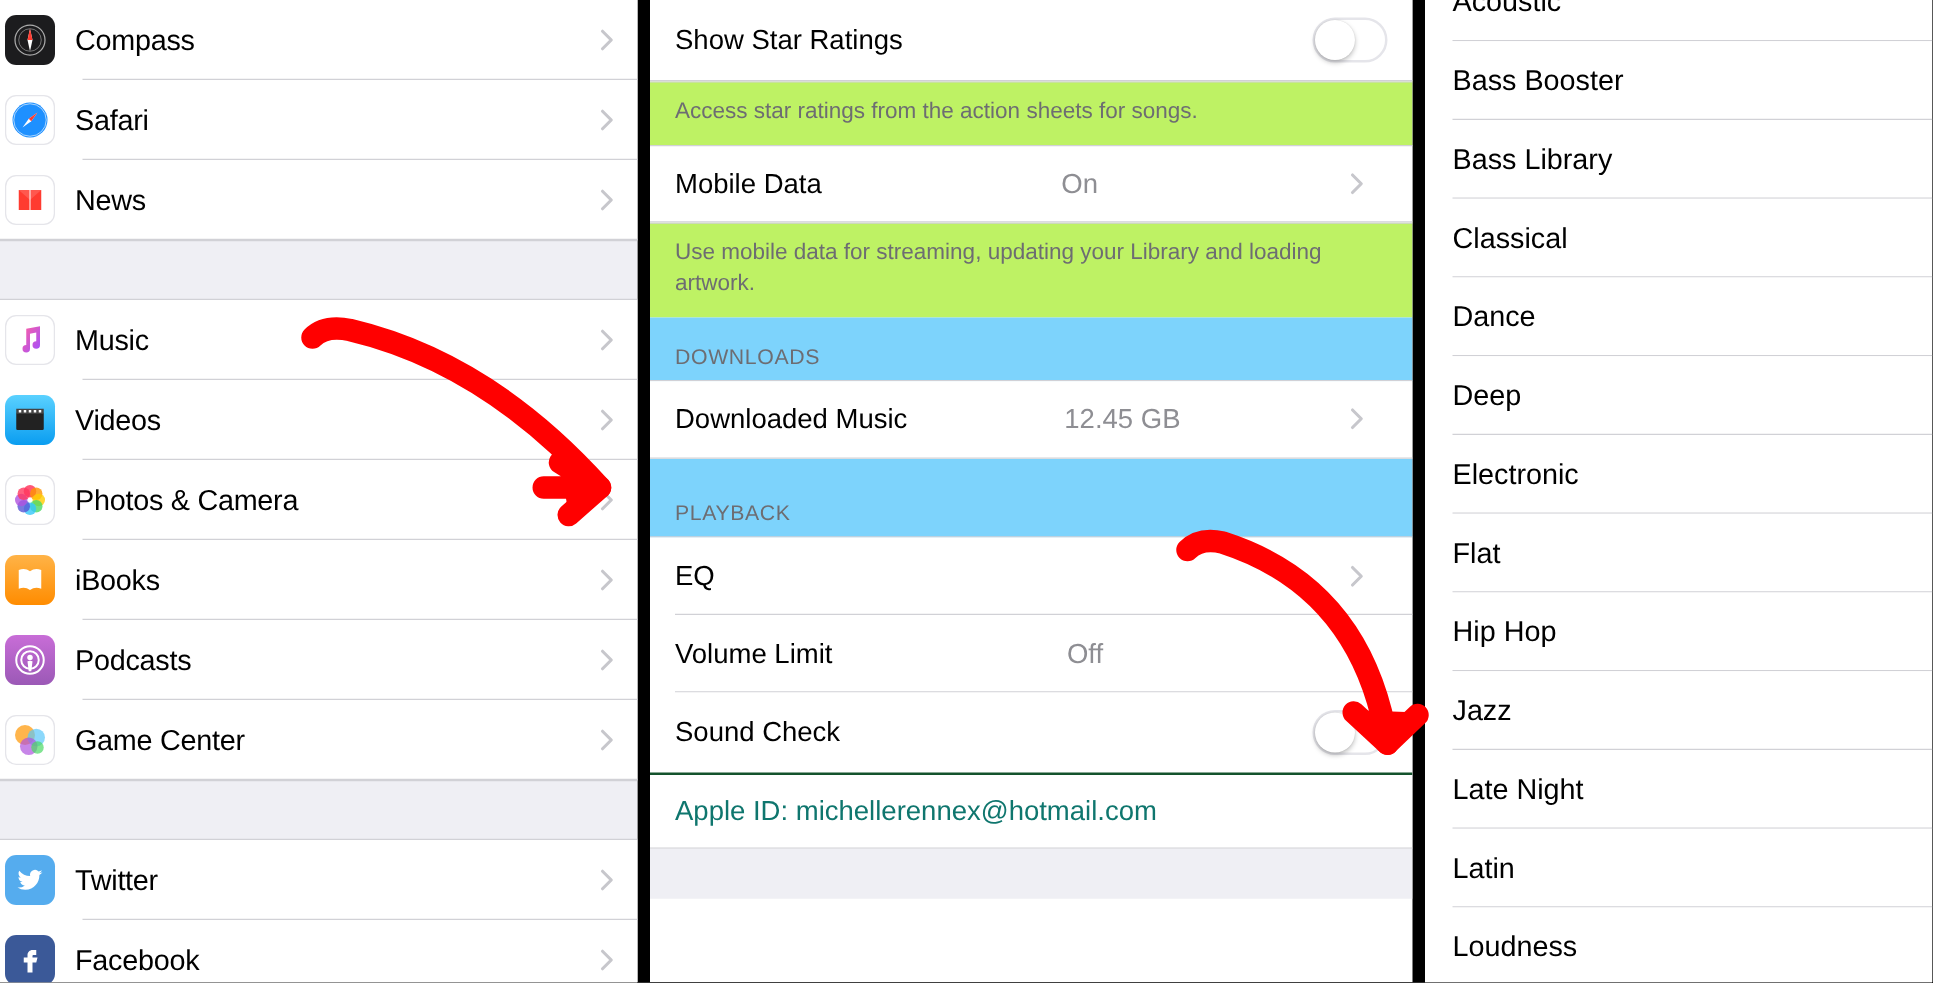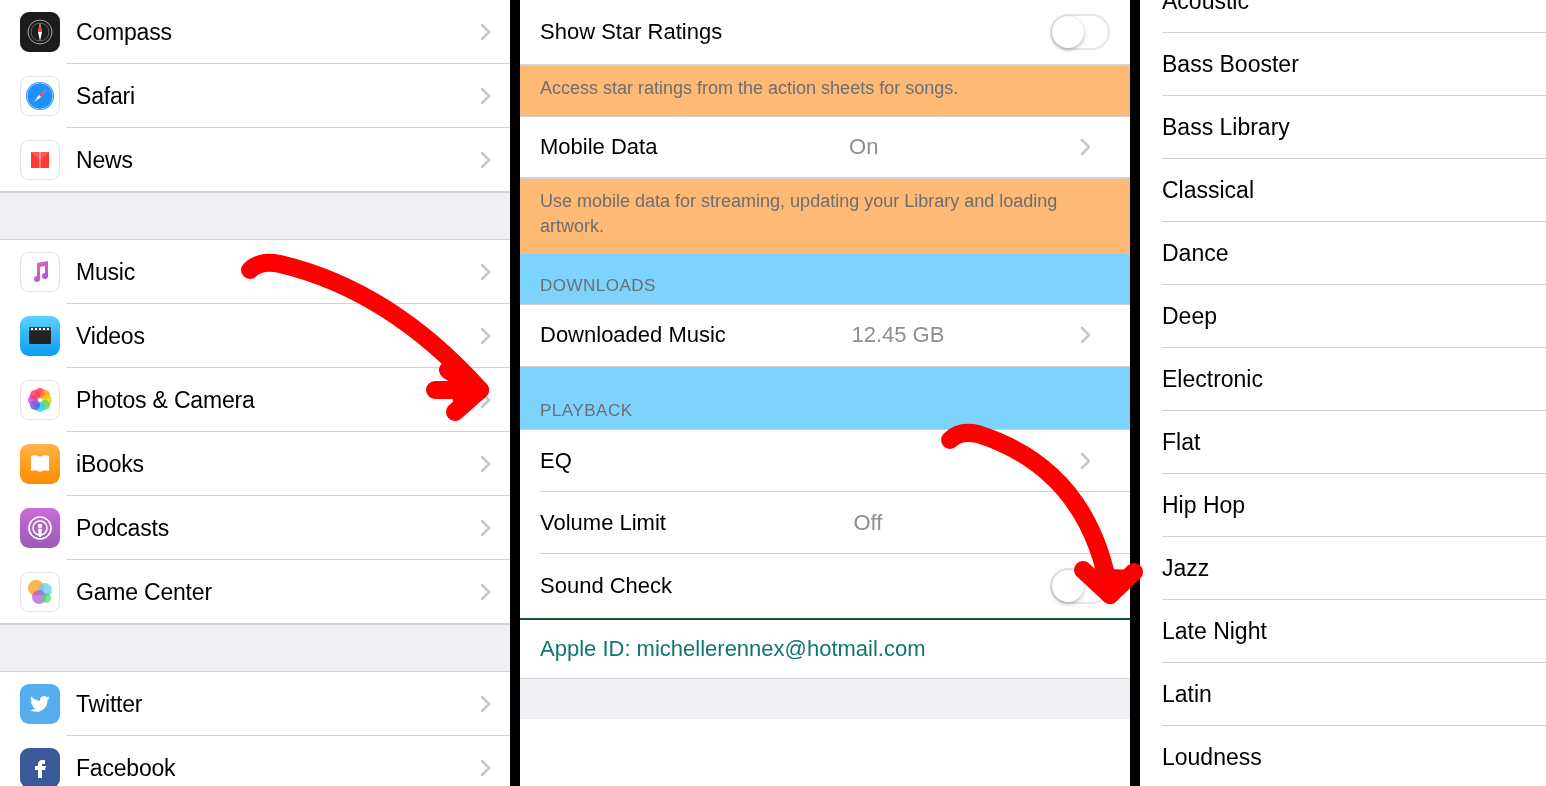--- a/index.html
+++ b/index.html
@@ -38,21 +38,21 @@
   .group-gap {
     height: 48px;
     background: #efeff4;
     border-top: 1px solid #d1d1d6;
     border-bottom: 1px solid #d1d1d6;
   }
   .settings-row {
     display: flex;
     align-items: center;
     height: 64px;
-    padding-left: 20px;
+    padding-left: 4px;
     background: #fff;
     position: relative;
   }
   .settings-row .sep {
     position: absolute;
     left: 66px;
     right: 0;
     bottom: 0;
     height: 1px;
     background: #d1d1d6;
@@ -105,21 +105,21 @@
     font-size: 22px;
     color: #000;
   }
   .p2-value {
     margin-left: auto;
     font-size: 22px;
     color: #8e8e93;
     margin-right: 10px;
   }
   .p2-footer {
-    background: #fdba74;
+    background: #bef264;
     padding: 10px 20px 16px;
     color: #6d6d72;
     font-size: 18px;
     line-height: 1.35;
     border-top: 1px solid #d1d1d6;
   }
   .p2-header {
     background: #7dd3fc;
     padding: 22px 20px 8px;
     color: #6d6d72;

